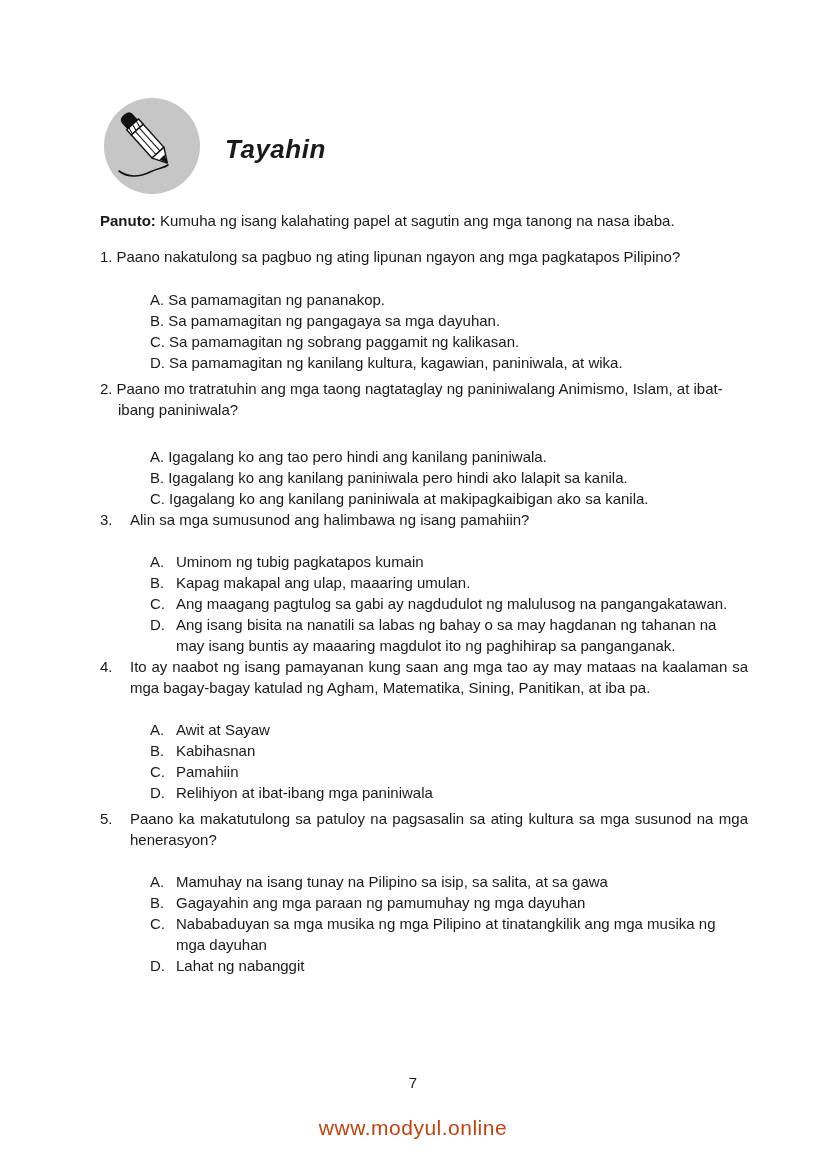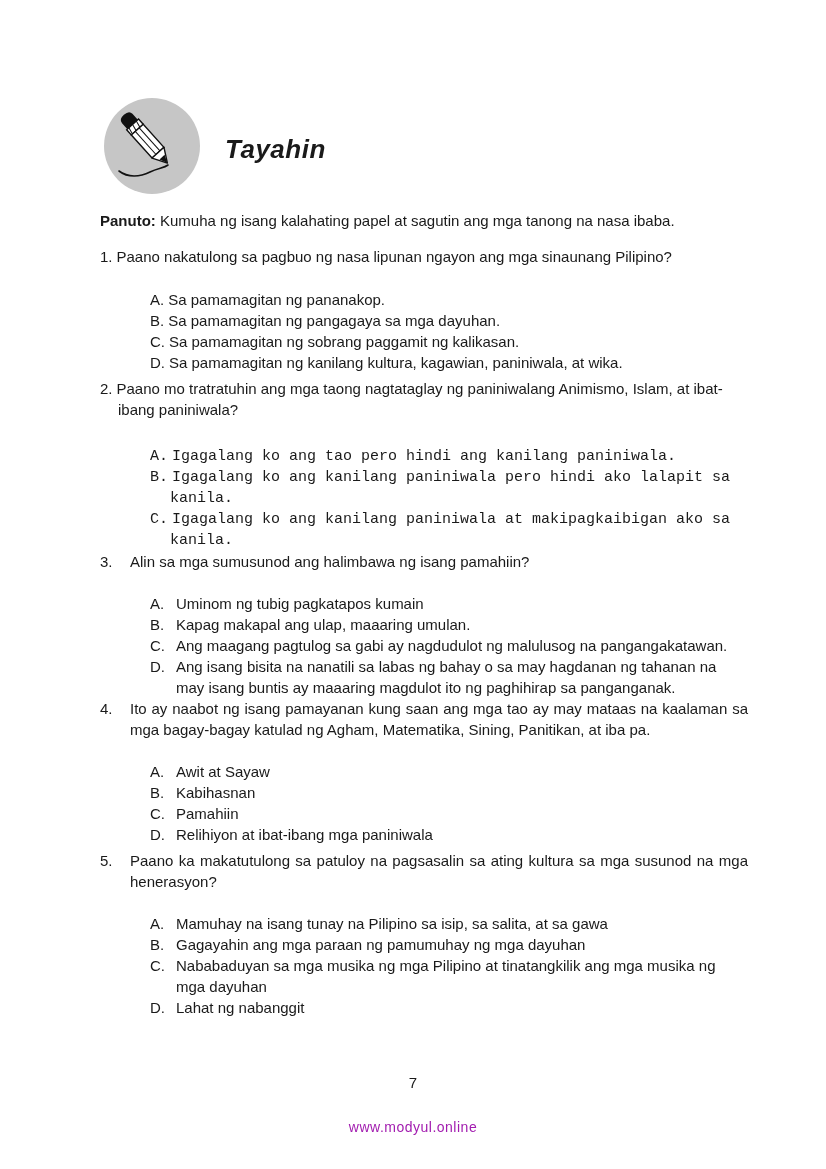--- a/index.html
+++ b/index.html
@@ -33,34 +33,34 @@
   .q-hang { padding-left: 18px; text-indent: -18px; }
   .q-hang .q-num { margin-right: 4px; }
   .q-flex { display: flex; }
   .q-flex .q-num { flex: 0 0 30px; }
   .q-flex .q-text { flex: 1; }
   .justify { text-align: justify; }
   .mt15 { margin-top: 15px; }
   .mt5  { margin-top: 5px; }
   .options { margin-left: 50px; margin-top: 21px; }
   .options.mt22 { margin-top: 22px; }
-  .options.mt26 { margin-top: 26px; font-family: Liberation Mono, monospace; }
+  .options.mt26 { margin-top: 26px; }
   .opt-hang .option { padding-left: 20px; text-indent: -20px; }
   .opt-hang .opt-letter { margin-right: 4px; }
   .opt-flex .option { display: flex; }
   .opt-flex .opt-letter { flex: 0 0 26px; }
   .opt-flex .opt-text { flex: 1; }
   
   .page-number {
     position: absolute; left: 0; top: 1072px; width: 826px;
     text-align: center; font-size: 15px;
   }
   .watermark {
     position: absolute; left: 0; top: 1117px; width: 826px;
-    text-align: center; font-size: 14px; color: #a21caf; letter-spacing: 0.5px;
+    text-align: center; font-size: 21px; color: #c2410c; letter-spacing: 0.5px;
   }
 </style>
 </head>
 <body>
 
 <div class="page">
 
   <div class="header">
     <div class="icon-wrap">
       <svg width="96" height="96" viewBox="0 0 96 96" aria-hidden="true">
@@ -82,21 +82,21 @@
     </div>
     <div class="page-title">Tayahin</div>
   </div>
 
   <div class="content">
 
 
     <div class="instr-line1"><b>Panuto:</b> <span>Kumuha ng isang kalahating papel at sagutin ang mga tanong na nasa ibaba.</span></div>
 
     <div class="question q-hang mt15">
-      <span class="q-num">1.</span><span class="q-text">Paano nakatulong sa pagbuo ng nasa lipunan ngayon ang mga sinaunang Pilipino?</span>
+      <span class="q-num">1.</span><span class="q-text">Paano nakatulong sa pagbuo ng ating lipunan ngayon ang mga pagkatapos Pilipino?</span>
     </div>
     <div class="options opt-hang mt22">
       <div class="option"><span class="opt-letter">A.</span><span class="opt-text">Sa pamamagitan ng pananakop.</span></div>
       <div class="option"><span class="opt-letter">B.</span><span class="opt-text">Sa pamamagitan ng pangagaya sa mga dayuhan.</span></div>
       <div class="option"><span class="opt-letter">C.</span><span class="opt-text">Sa pamamagitan ng sobrang paggamit ng kalikasan.</span></div>
       <div class="option"><span class="opt-letter">D.</span><span class="opt-text">Sa pamamagitan ng kanilang kultura, kagawian, paniniwala, at wika.</span></div>
     </div>
 
     <div class="question q-hang mt5">
       <span class="q-num">2.</span><span class="q-text">Paano mo tratratuhin ang mga taong nagtataglay ng paniniwalang Animismo, Islam, at ibat-ibang paniniwala?</span>

